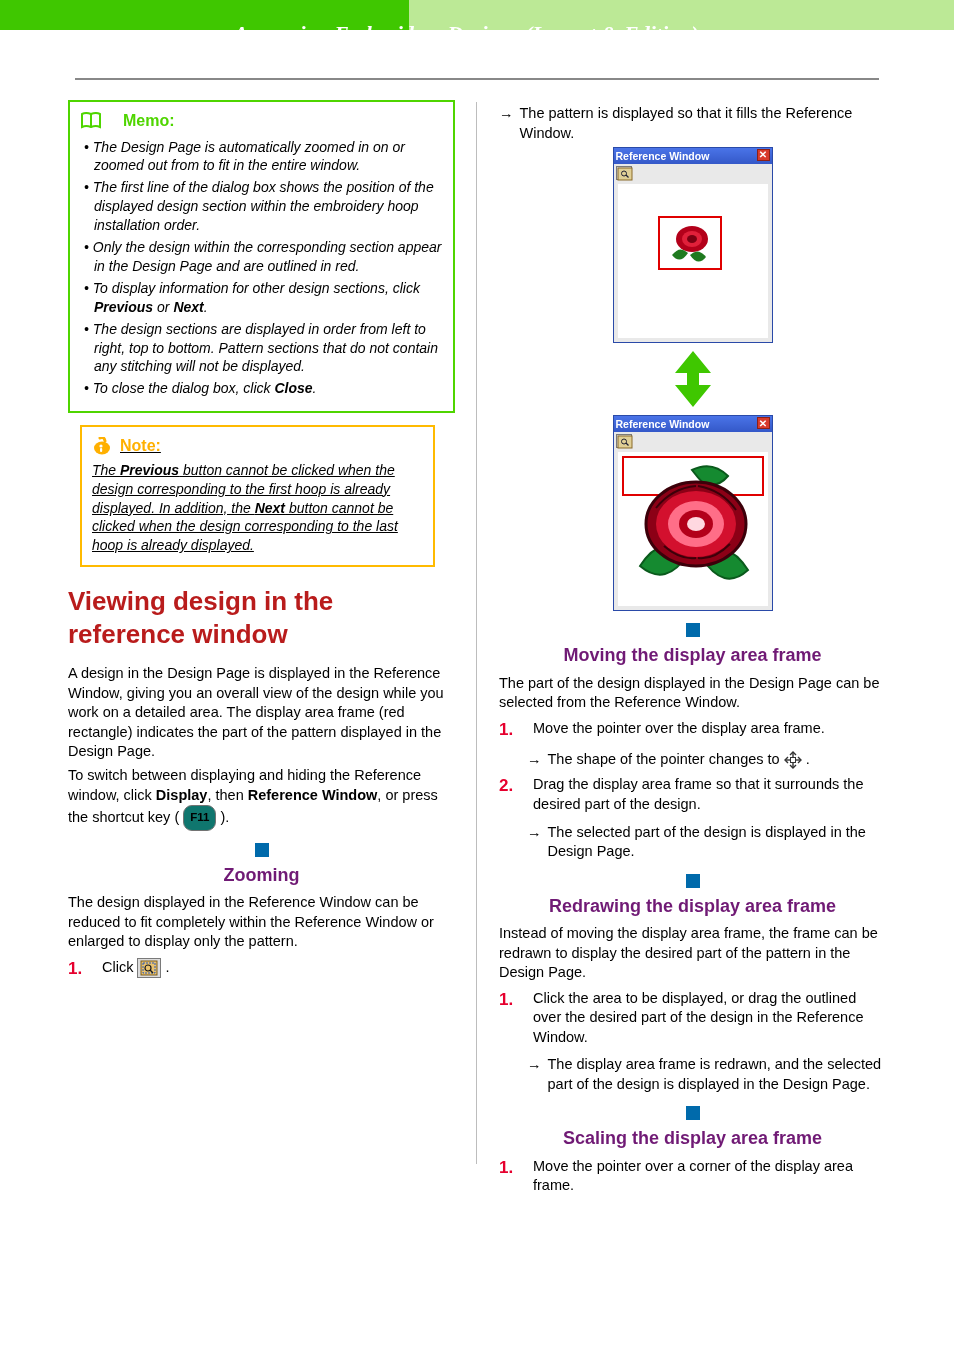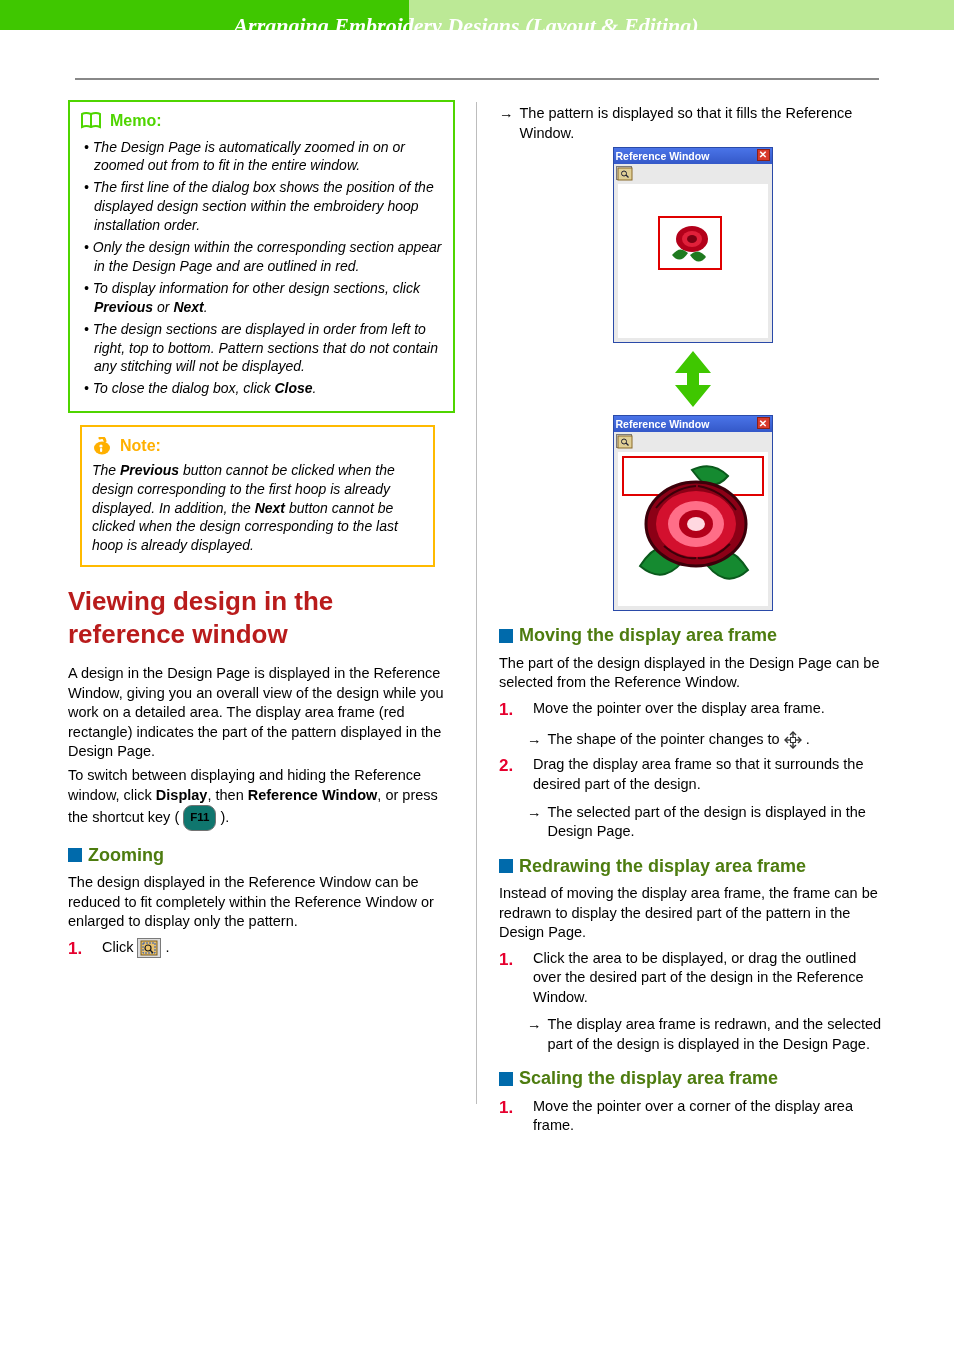--- a/index.html
+++ b/index.html
@@ -9,44 +9,44 @@
     color: #000;
     background: #fff;
     width: 954px;
     margin: 0 auto;
     line-height: 1.35;
   }
   .page { width: 954px; position: relative; }
   .hdr-green-dark { background:#3fc700; height:30px; width:409px; position:absolute; top:0; left:0; }
   .hdr-green-light { background:#bce996; height:30px; width:545px; position:absolute; top:0; left:409px; }
   .hdr-title {
-    position:absolute; top:0; left:0; width:932px; height:52px;
+    position:absolute; top:8px; left:0; width:932px; height:52px;
     display:flex; align-items:center; justify-content:center;
     font-style:italic; font-weight:bold; font-size:22px;
     color:#fff; font-family: "Times New Roman", serif;
     pointer-events:none;
   }
   .hr { position:absolute; top:78px; left:75px; right:75px; height:2px; background:#888; }
   .content { display:flex; gap:44px; padding:100px 68px 48px 68px; }
   .col { flex:1; min-width:0; }
 
   .memo-box { border:2px solid #4fd500; padding:8px 10px 10px 10px; margin-bottom:10px; }
-  .memo-head { color:#4fd500; font-weight:bold; font-size:16px; display:flex; align-items:center; gap:8px; margin-bottom:6px;}
+  .memo-head { color:#4fd500; font-weight:bold; font-size:16px; display:flex; align-items:center; gap:21px; margin-bottom:6px;}
   .memo-head svg { flex:0 0 auto; }
   .memo-box ul { list-style:none; padding-left:4px; font-style:italic; font-size:14px; }
   .memo-box li { margin:3px 0; padding-left:10px; text-indent:-10px; }
   .memo-box li::before { content:"• "; }
 
-  .note-box { border:2px solid #ffba00; padding:8px 10px 10px 10px; margin:12px 20px 18px 12px; }
+  .note-box { border:2px solid #ffba00; padding:8px 10px 10px 10px; margin:12px 20px 18px 12px;text-decoration:underline; }
   .note-head { color:#ffb000; font-weight:bold; font-size:16px; display:flex; align-items:center; gap:8px; margin-bottom:4px;}
   .note-body { font-style:italic; font-size:14px; }
 
   h1 { color:#b91c1c; font-size:26px; font-weight:bold; margin:18px 0 14px 0; line-height:1.25; }
   .bodytext { font-size:14.5px; margin-bottom:4px; }
-  .sec-h { font-size:18px; font-weight:bold; color:#4d7c0f; margin:12px 0 6px 0; display:flex; align-items:center; gap:6px; }
+  .sec-h { font-size:18px; font-weight:bold; color:#701a75; margin:12px 0 6px 0; display:flex; align-items:center; gap:6px;flex-direction:column; }
   .sq { display:inline-block; width:14px; height:14px; background:#006aab; }
 
   ol.steps { list-style:none; padding-left:0; margin:6px 0 8px 0; }
   ol.steps > li { display:flex; gap:12px; margin:4px 0; }
   .stepnum { color:#e6002e; font-weight:bold; font-size:17px; min-width:22px; font-family: Arial, sans-serif;}
   .stepbody { flex:1; font-size:14.5px; }
   .arrowline { display:flex; gap:6px; margin:4px 0 4px 28px; font-size:14.5px; }
   .arrow { font-family: "Times New Roman", serif; }
 
   .toolbar-btn { display:inline-block; border:1px solid #7a7a7a; background:#dcdcdc; padding:1px 2px; vertical-align:middle; line-height:0;}

